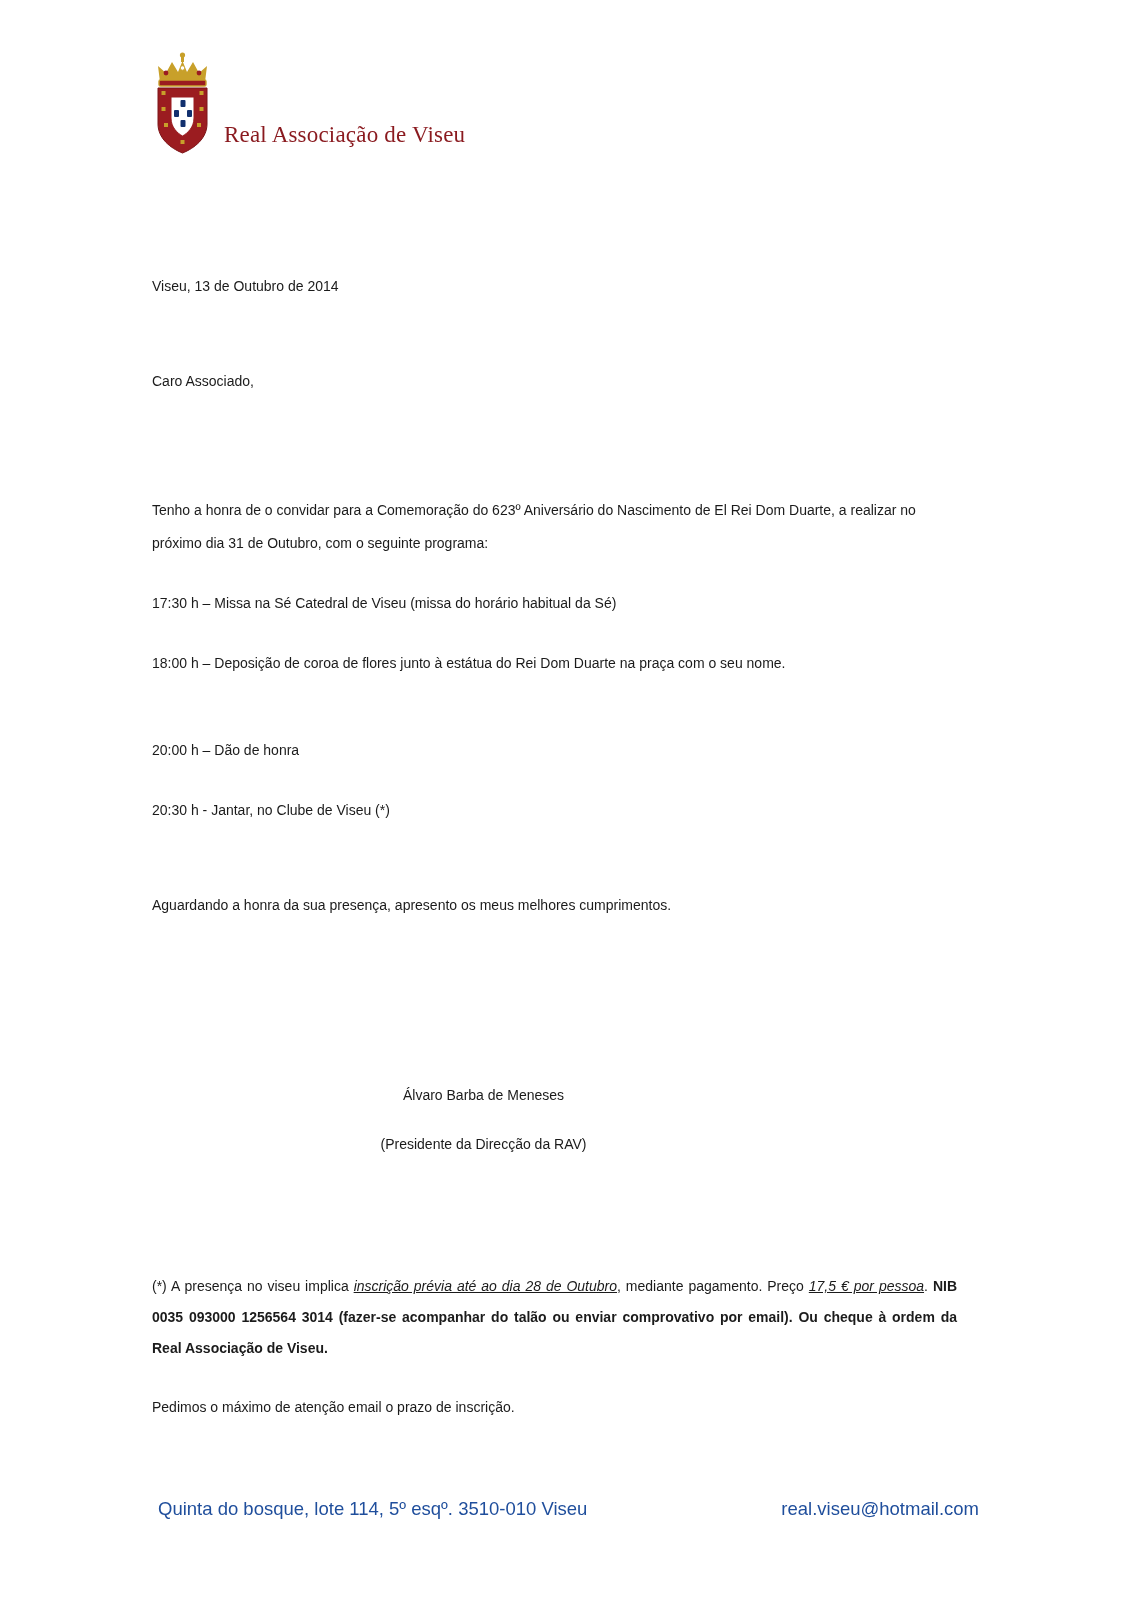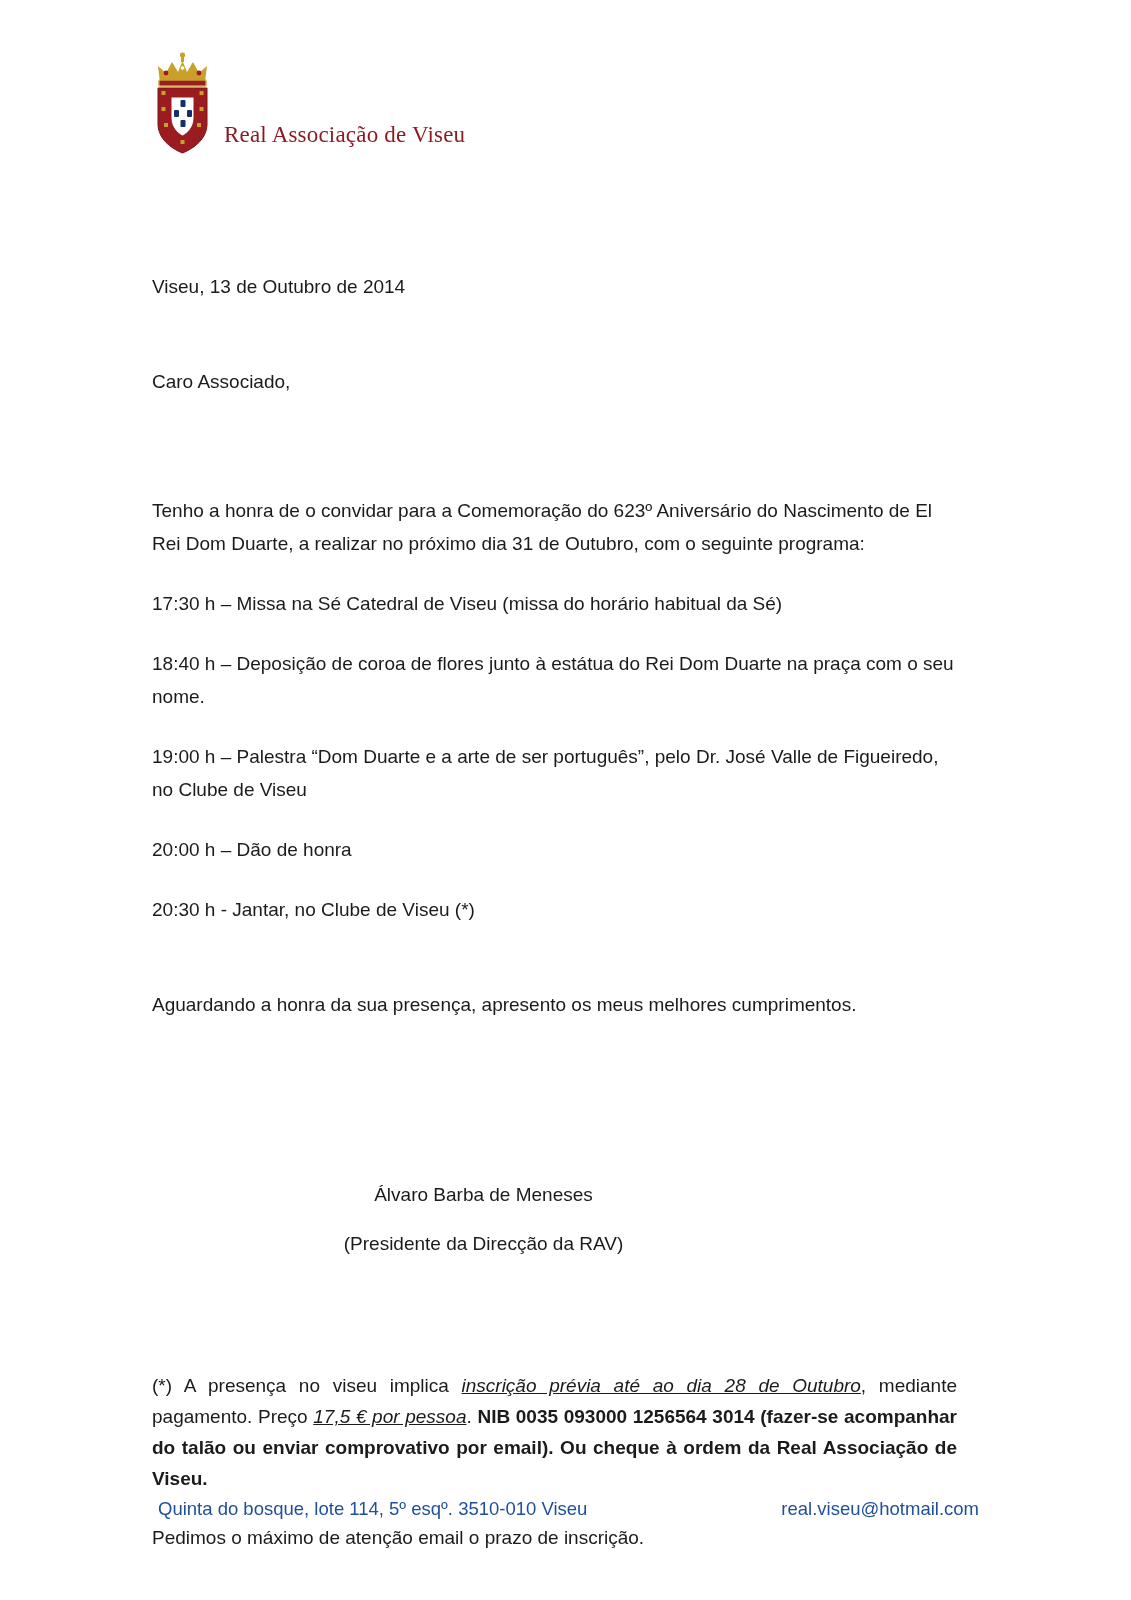--- a/index.html
+++ b/index.html
@@ -46,21 +46,21 @@
     padding-bottom: 8px;
     white-space: nowrap;
   }
 
   
   .content {
     position: absolute;
     left: 152px;
     top: 270px;
     width: 805px;
-    font-size: 19px;
+    font-size: 14px;
     line-height: 1.0;
     color: #1b1b1b;
   }
   .content p {
     margin: 0;
   }
   .gap-sm { height: 27px; }
   .gap-lg { height: 62px; }
   .gap-xl { height: 96px; }
 
@@ -155,24 +155,23 @@
 
     <div class="gap-xl"></div>
 
     <p class="para">Tenho a honra de o convidar para a Comemoração do 623º Aniversário do Nascimento de El Rei Dom Duarte, a realizar no próximo dia 31 de Outubro, com  o seguinte programa:</p>
 
     <div class="gap-sm"></div>
 
     <p class="item">17:30 h – Missa na Sé Catedral de Viseu (missa do horário habitual da Sé)</p>
     <div class="gap-sm"></div>
 
-    <p class="item">18:40 h – Deposição de coroa de flores junto à estátua do Rei Dom Duarte na praça com o seu nome.</p>
-    <div class="gap-sm"></div>
-
-    <p class="item">19:00 h – Palestra “Dom Duarte e a arte de ser português”, pelo Dr. José Valle de Figueiredo, no Clube de Viseu</p>
+    <p class="item">18:00 h – Deposição de coroa de flores junto à estátua do Rei Dom Duarte na praça com o seu nome.</p>
+    <div class="gap-sm"></div>
+
     <div class="gap-sm"></div>
 
     <p class="item">20:00 h – Dão de honra</p>
     <div class="gap-sm"></div>
 
     <p class="item">20:30 h - Jantar, no Clube de Viseu (*)</p>
 
     <div class="gap-lg"></div>
 
     <p class="para">Aguardando a honra da sua presença, apresento os meus melhores cumprimentos.</p>

